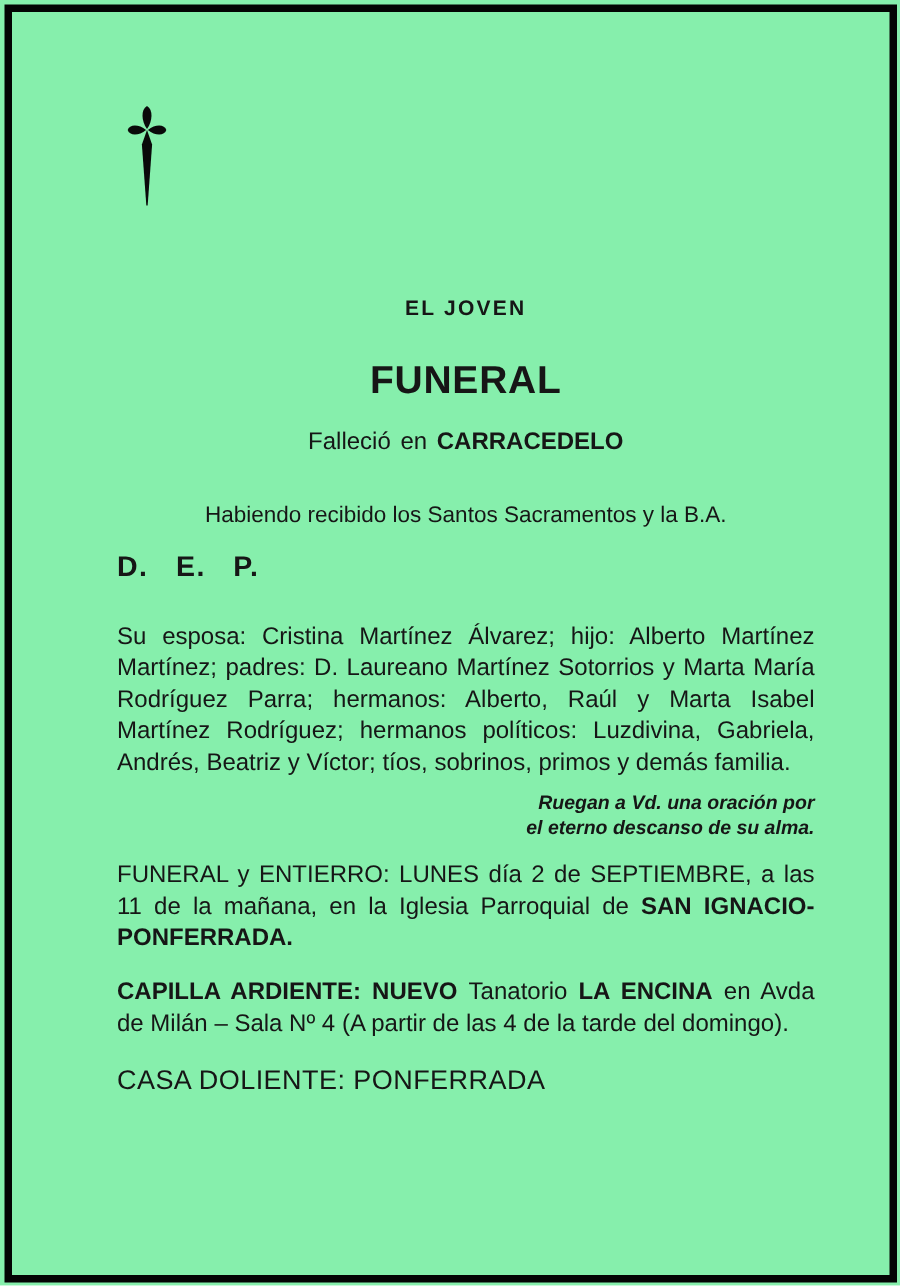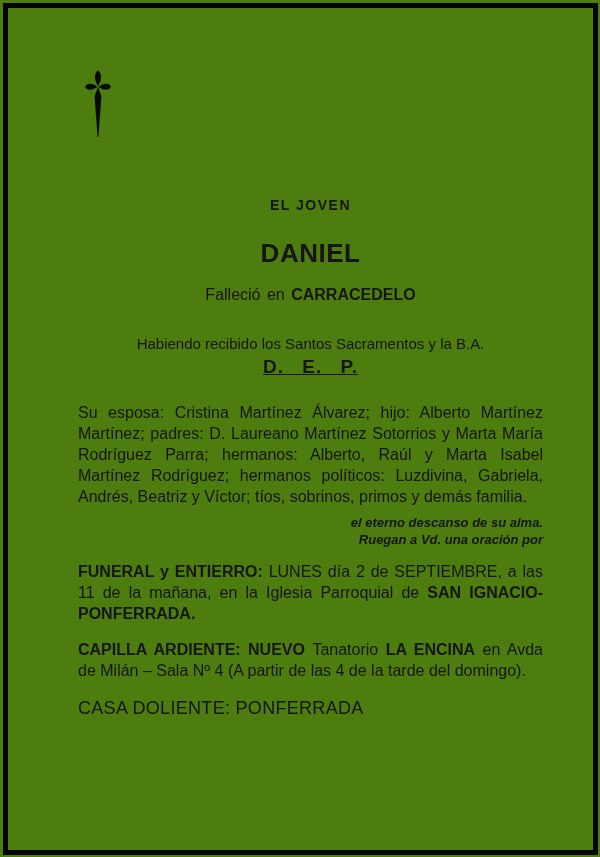--- a/index.html
+++ b/index.html
@@ -1,18 +1,18 @@
 <!DOCTYPE html>
 <html><head>
 <meta charset="utf-8">
 <style>
   html,body{margin:0;padding:0;background:#ffffff;}
   .page{
     width:600px;height:857px;box-sizing:border-box;
-    background:#4d7c0f;padding:3px 2px 2px 3px;
+    background:#86efac;padding:3px 2px 2px 3px;
     font-family:"Liberation Sans", sans-serif;
     color:#161616;
     position:relative;
   }
   .card{
     width:100%;height:100%;box-sizing:border-box;
     border:5px solid #040404;
     padding:0 50px 0 70px;
     overflow:hidden;
   }
@@ -27,22 +27,22 @@
   }
   .name.first{margin-top:24px;}
   .center-line{
     text-align:center;font-size:16px;line-height:20px;margin-top:11px;word-spacing:2px;
   }
   .center-line.place{margin-top:16px;}
   .sacraments{
     text-align:center;font-size:15px;line-height:20px;margin-top:29px;
   }
   .dep{
-    text-align:center;font-size:19px;font-weight:bold;line-height:22px;margin-top:2px;
-    word-spacing:12px;letter-spacing:1px;text-decoration:underline;
+    text-align:left;font-size:19px;font-weight:bold;line-height:22px;margin-top:14px;
+    word-spacing:12px;letter-spacing:1px;
   }
   .family{
     margin-top:24px;font-size:16px;line-height:21px;text-align:justify;
   }
   .prayer{
     margin-top:8px;text-align:right;
     font-size:13px;line-height:16.5px;font-weight:bold;font-style:italic;
   }
   .para{
     font-size:16px;line-height:21px;text-align:justify;
@@ -65,35 +65,35 @@
           <path d="M20 27 C15 20 14.2 9.5 20 6.2 C25.8 9.5 25 20 20 27 Z"></path>
           <path d="M19.2 28 C12.5 33.6 4 33.2 2.6 28 C4 22.8 12.5 22.4 19.2 28 Z"></path>
           <path d="M20.8 28 C27.5 33.6 36 33.2 37.4 28 C36 22.8 27.5 22.4 20.8 28 Z"></path>
           <path d="M20 28 L24.6 41 L20.6 96 L19.4 96 L15.4 41 Z"></path>
         </g>
       </svg>
     </div>
 
     <div class="epithet">EL JOVEN</div>
 
-    <div class="name first">DANIEL</div>
+    <div class="name first">FUNERAL</div>
 
     <div class="center-line place"><span>Falleció en </span><span style="font-weight: bold; text-align: right;">CARRACEDELO</span></div>
 
     <div class="sacraments">Habiendo recibido los Santos Sacramentos y la B.A.</div>
 
     <div class="dep">D. E. P.</div>
 
     <div class="family">Su esposa: Cristina Martínez Álvarez; hijo: Alberto Martínez Martínez; padres: D. Laureano Martínez Sotorrios y Marta María Rodríguez Parra; hermanos: Alberto, Raúl y Marta Isabel Martínez Rodríguez; hermanos políticos: Luzdivina, Gabriela, Andrés, Beatriz y Víctor; tíos, sobrinos, primos y demás familia.</div>
 
     <div class="prayer">
+      <div>Ruegan a Vd. una oración por</div>
       <div>el eterno descanso de su alma.</div>
-      <div>Ruegan a Vd. una oración por</div>
     </div>
 
-    <div class="para funeral"><span style="font-weight: bold;">FUNERAL y ENTIERRO: </span><span>LUNES día 2 de SEPTIEMBRE, a las 11 de la mañana, en la Iglesia Parroquial de </span><span style="font-weight: bold;">SAN IGNACIO-PONFERRADA.</span></div>
+    <div class="para funeral"><span style="font-weight: normal;">FUNERAL y ENTIERRO: </span><span>LUNES día 2 de SEPTIEMBRE, a las 11 de la mañana, en la Iglesia Parroquial de </span><span style="font-weight: bold;">SAN IGNACIO-PONFERRADA.</span></div>
 
     <div class="para chapel"><span style="font-weight: bold;">CAPILLA ARDIENTE: NUEVO </span><span>Tanatorio </span><span style="font-weight: bold;">LA ENCINA</span><span> en Avda de Milán – Sala Nº 4 (A partir de las 4 de la tarde del domingo).</span></div>
 
     <div class="casa">CASA DOLIENTE: PONFERRADA</div>
 
   </div>
 </div>
 
 </body></html>

